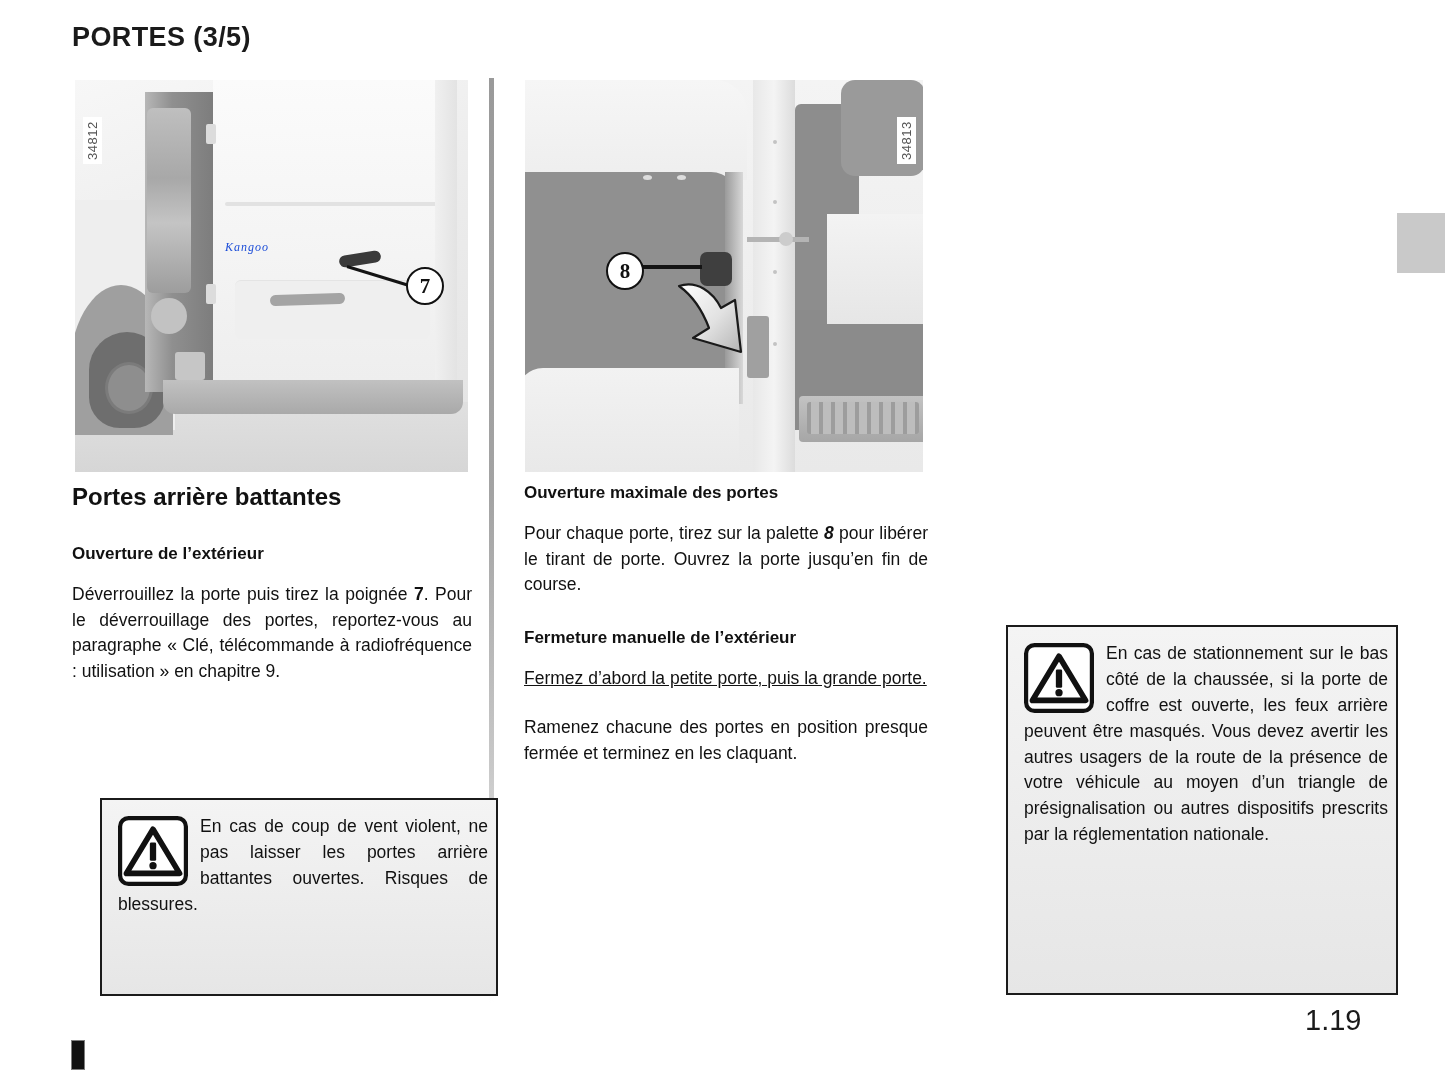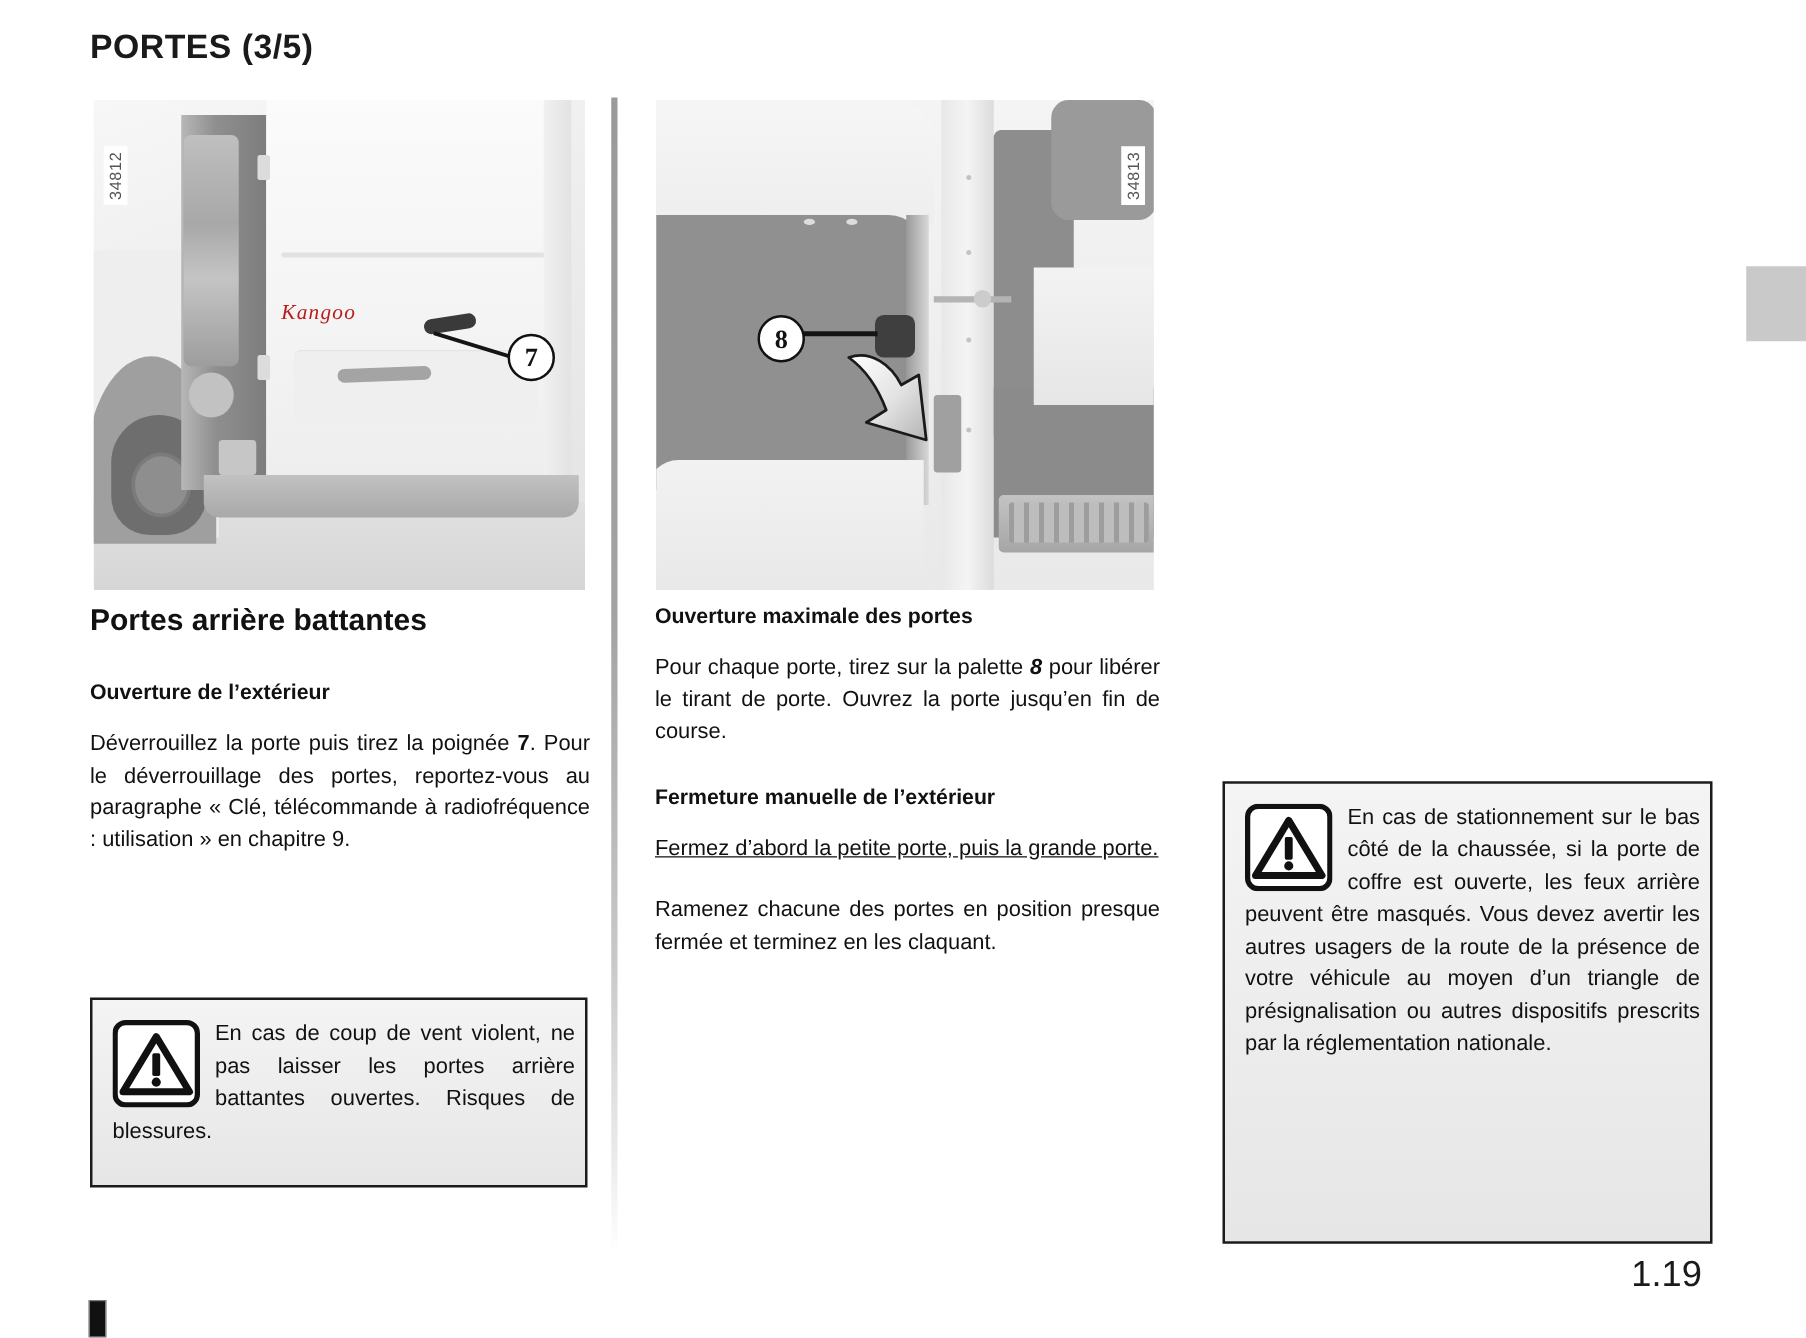--- a/index.html
+++ b/index.html
@@ -146,21 +146,21 @@
     position: absolute; left: 160px; top: 200px; width: 195px; height: 58px;
     background: #efefef; border-radius: 6px; border-top: 1px solid #e4e4e4;
   }
   #fig1 .grab-bar {
     position: absolute; left: 195px; top: 214px; width: 75px; height: 11px;
     background: #a4a4a4; border-radius: 6px;
     transform: rotate(-2deg);
   }
   #fig1 .badge {
     position: absolute; left: 150px; top: 160px;
-    font-size: 17px; color: #b91c1c; font-style: italic;
+    font-size: 12px; color: #1d4ed8; font-style: italic;
     letter-spacing: 1px; font-family: "Liberation Serif", serif;
   }
   #fig1 .hinge {
     position: absolute; left: 131px; width: 10px; height: 20px;
     background: #dcdcdc; border-radius: 2px;
   }
   #fig1 .hinge.h1 { top: 44px; }
   #fig1 .hinge.h2 { top: 204px; }
   #fig1 .right-edge {
     position: absolute; left: 360px; top: 0; width: 22px; height: 330px;
@@ -310,33 +310,34 @@
   p.body i { font-style: italic; font-weight: bold; }
   .nojust { text-align: left; text-decoration: underline; }
 
   
   .warn-box {
     position: absolute;
     background: linear-gradient(to bottom, #f4f4f4, #e6e6e6);
     border: 2px solid #1b1b1b;
     box-sizing: border-box;
     padding: 14px 8px 14px 16px;
+    margin-left: 28px;
   }
   .warn-icon {
     float: left;
     width: 70px; height: 70px;
     margin: 2px 12px 2px 0;
   }
   .warn-text {
     font-size: 17.5px;
     line-height: 1.48;
     text-align: justify;
     color: #111111;
   }
-  #warnLeft  { left: 72px; top: 798px; width: 398px; height: 152px; }
+  #warnLeft  { left: 72px; top: 798px; width: 398px; height: 198px; }
   #warnRight { left: 978px; top: 625px; width: 392px; height: 370px; }
 </style>
 </head>
 <body>
 
 <div class="page-title">PORTES (3/5)</div>
 
 <div class="chapter-tab"></div>
 
 <div class="col-divider"></div>

